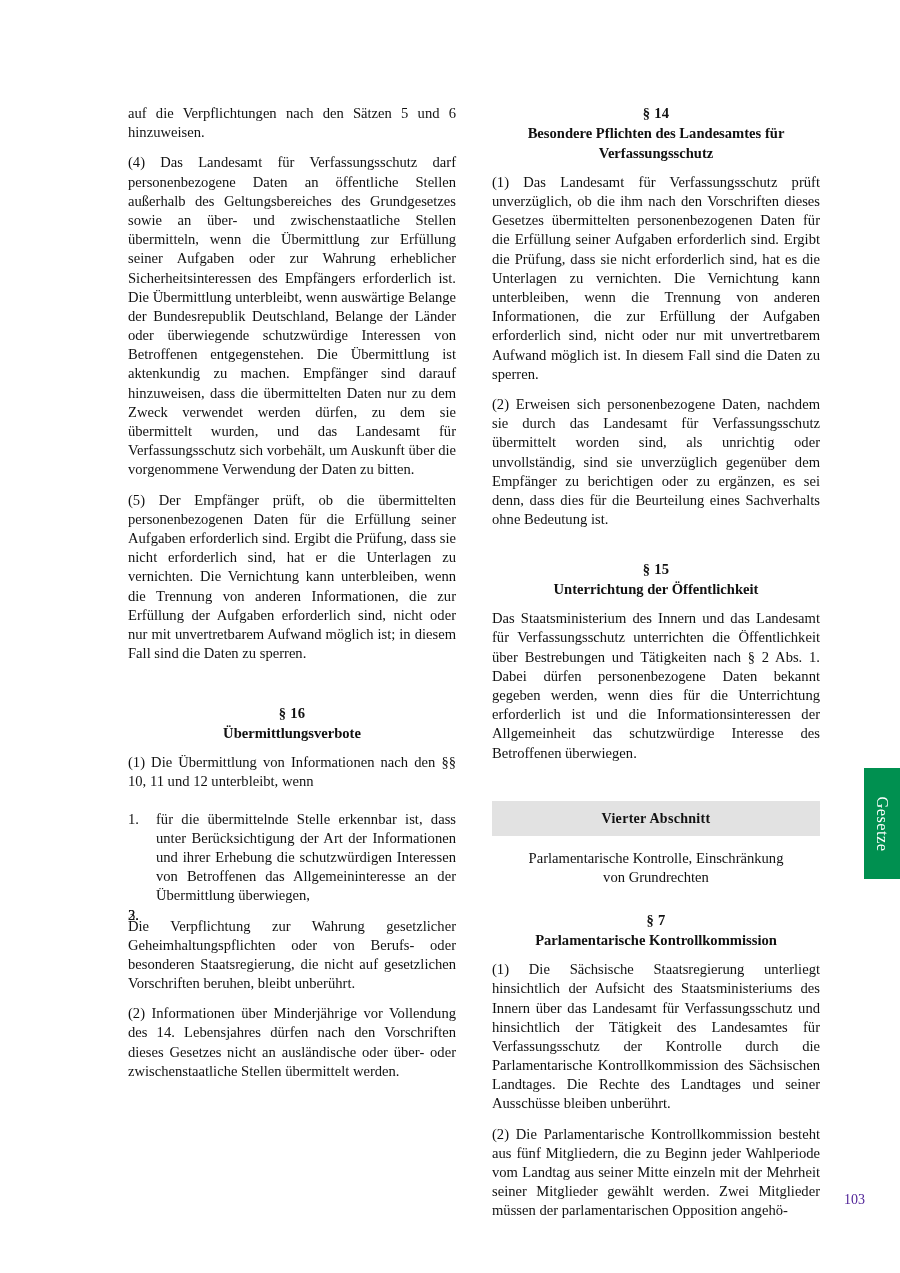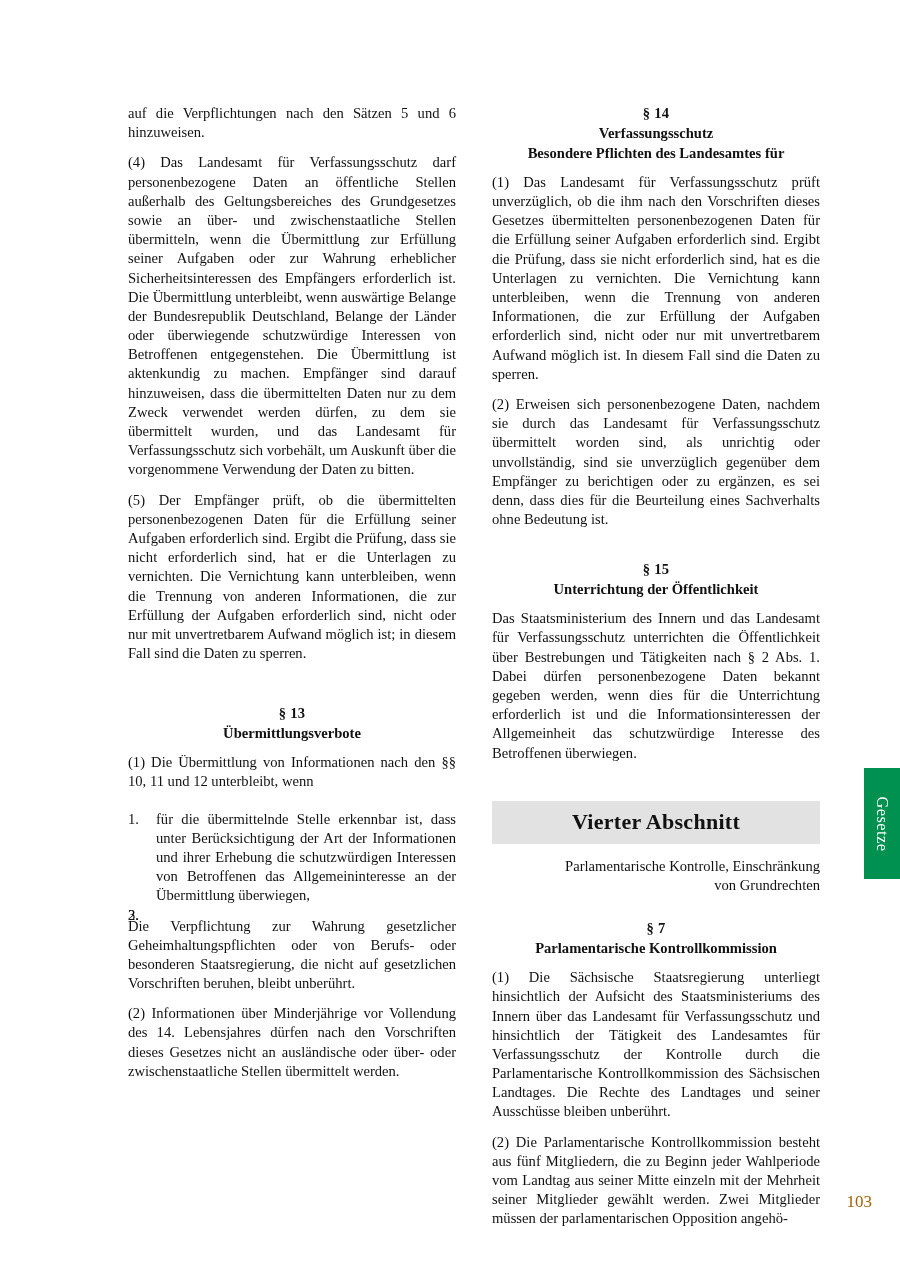--- a/index.html
+++ b/index.html
@@ -99,25 +99,25 @@
 
   
   .abschnitt-band {
     background: #e2e2e2;
     text-align: center;
     padding: 8px 0 9px 0;
     margin: 18px 0 0 0;
   }
   .abschnitt-band .abschnitt-title {
     font-weight: bold;
-    font-size: 22px;
+    font-size: 14px;
     letter-spacing: 0.3px;
   }
   .abschnitt-sub {
-    text-align: right;
+    text-align: center;
     font-size: 14.6px;
     line-height: 1.32;
     margin: 13px 0 0 0;
   }
 
   
   .side-tab {
     position: absolute;
     left: 864px;
     top: 768px;
@@ -135,24 +135,24 @@
     color: #ffffff;
     font-size: 16.5px;
     font-weight: normal;
     letter-spacing: 0.4px;
     font-family: "Liberation Serif", "DejaVu Serif", serif;
   }
 
   
   .folio {
     position: absolute;
-    right: 28px;
+    right: 35px;
     top: 1192px;
-    font-size: 17px;
-    color: #a16207;
+    font-size: 14px;
+    color: #4c1d95;
   }
 </style>
 </head>
 <body>
 
 <div class="page">
 
   <div class="columns">
 
     <div class="col col-left">
@@ -160,21 +160,21 @@
       <p class="body">auf die Verpflichtungen nach den Sätzen 5 und 6 hinzuweisen.</p>
 
       <p class="body">(4) Das Landesamt für Verfassungsschutz darf personenbezogene Daten an öffentliche Stellen außerhalb des Geltungsbereiches des Grundgesetzes sowie an über- und zwischenstaatliche Stellen übermitteln, wenn die Übermittlung zur Erfüllung seiner Aufgaben oder zur Wahrung erheblicher Sicherheitsinteressen des Empfängers erforderlich ist. Die Übermittlung unterbleibt, wenn auswärtige Belange der Bundesrepublik Deutschland, Belange der Länder oder überwiegende schutzwürdige Interessen von Betroffenen entgegenstehen. Die Übermittlung ist aktenkundig zu machen. Empfänger sind darauf hinzuweisen, dass die übermittelten Daten nur zu dem Zweck verwendet werden dürfen, zu dem sie übermittelt wurden, und das Landesamt für Verfassungsschutz sich vorbehält, um Auskunft über die vorgenommene Verwendung der Daten zu bitten.</p>
 
       <p class="body">(5) Der Empfänger prüft, ob die übermittelten personenbezogenen Daten für die Erfüllung seiner Aufgaben erforderlich sind. Ergibt die Prüfung, dass sie nicht erforderlich sind, hat er die Unterlagen zu vernichten. Die Vernichtung kann unterbleiben, wenn die Trennung von anderen Informationen, die zur Erfüllung der Aufgaben erforderlich sind, nicht oder nur mit unvertretbarem Aufwand möglich ist; in diesem Fall sind die Daten zu sperren.</p>
 
       <div class="spacer-lg"></div>
 
       <div class="head-block">
         <div class="sec-head">
-          <div class="sec-num">§ 13</div>
+          <div class="sec-num">§ 16</div>
           <div class="sec-title">Übermittlungsverbote</div>
         </div>
       </div>
 
       <p class="body" style="margin-bottom:18px;">(1) Die Übermittlung von Informationen nach den §§ 10, 11 und 12 unterbleibt, wenn</p>
 
       <ol class="numlist">
         <li>
           <span class="marker">1.</span>
           <span>für die übermittelnde Stelle erkennbar ist, dass unter Berücksichtigung der Art der Informationen und ihrer Erhebung die schutzwürdigen Interessen von Betroffenen das Allgemeininteresse an der Übermittlung überwiegen,</span>
@@ -191,22 +191,22 @@
 
       <p class="body last">(2) Informationen über Minderjährige vor Vollendung des 14. Lebensjahres dürfen nach den Vorschriften dieses Gesetzes nicht an ausländische oder über- oder zwischenstaatliche Stellen übermittelt werden.</p>
 
     </div>
 
     <div class="col col-right">
 
       <div class="head-block">
         <div class="sec-head">
           <div class="sec-num">§ 14</div>
+          <div class="sec-title">Besondere Pflichten des Landesamtes für</div>
           <div class="sec-title">Verfassungsschutz</div>
-          <div class="sec-title">Besondere Pflichten des Landesamtes für</div>
         </div>
       </div>
 
       <p class="body">(1) Das Landesamt für Verfassungsschutz prüft unverzüglich, ob die ihm nach den Vorschriften dieses Gesetzes übermittelten personenbezogenen Daten für die Erfüllung seiner Aufgaben erforderlich sind. Ergibt die Prüfung, dass sie nicht erforderlich sind, hat es die Unterlagen zu vernichten. Die Vernichtung kann unterbleiben, wenn die Trennung von anderen Informationen, die zur Erfüllung der Aufgaben erforderlich sind, nicht oder nur mit unvertretbarem Aufwand möglich ist. In diesem Fall sind die Daten zu sperren.</p>
 
       <p class="body">(2) Erweisen sich personenbezogene Daten, nachdem sie durch das Landesamt für Verfassungsschutz übermittelt worden sind, als unrichtig oder unvollständig, sind sie unverzüglich gegenüber dem Empfänger zu berichtigen oder zu ergänzen, es sei denn, dass dies für die Beurteilung eines Sachverhalts ohne Bedeutung ist.</p>
 
       <div class="spacer-md"></div>
 
       <div class="head-block">

